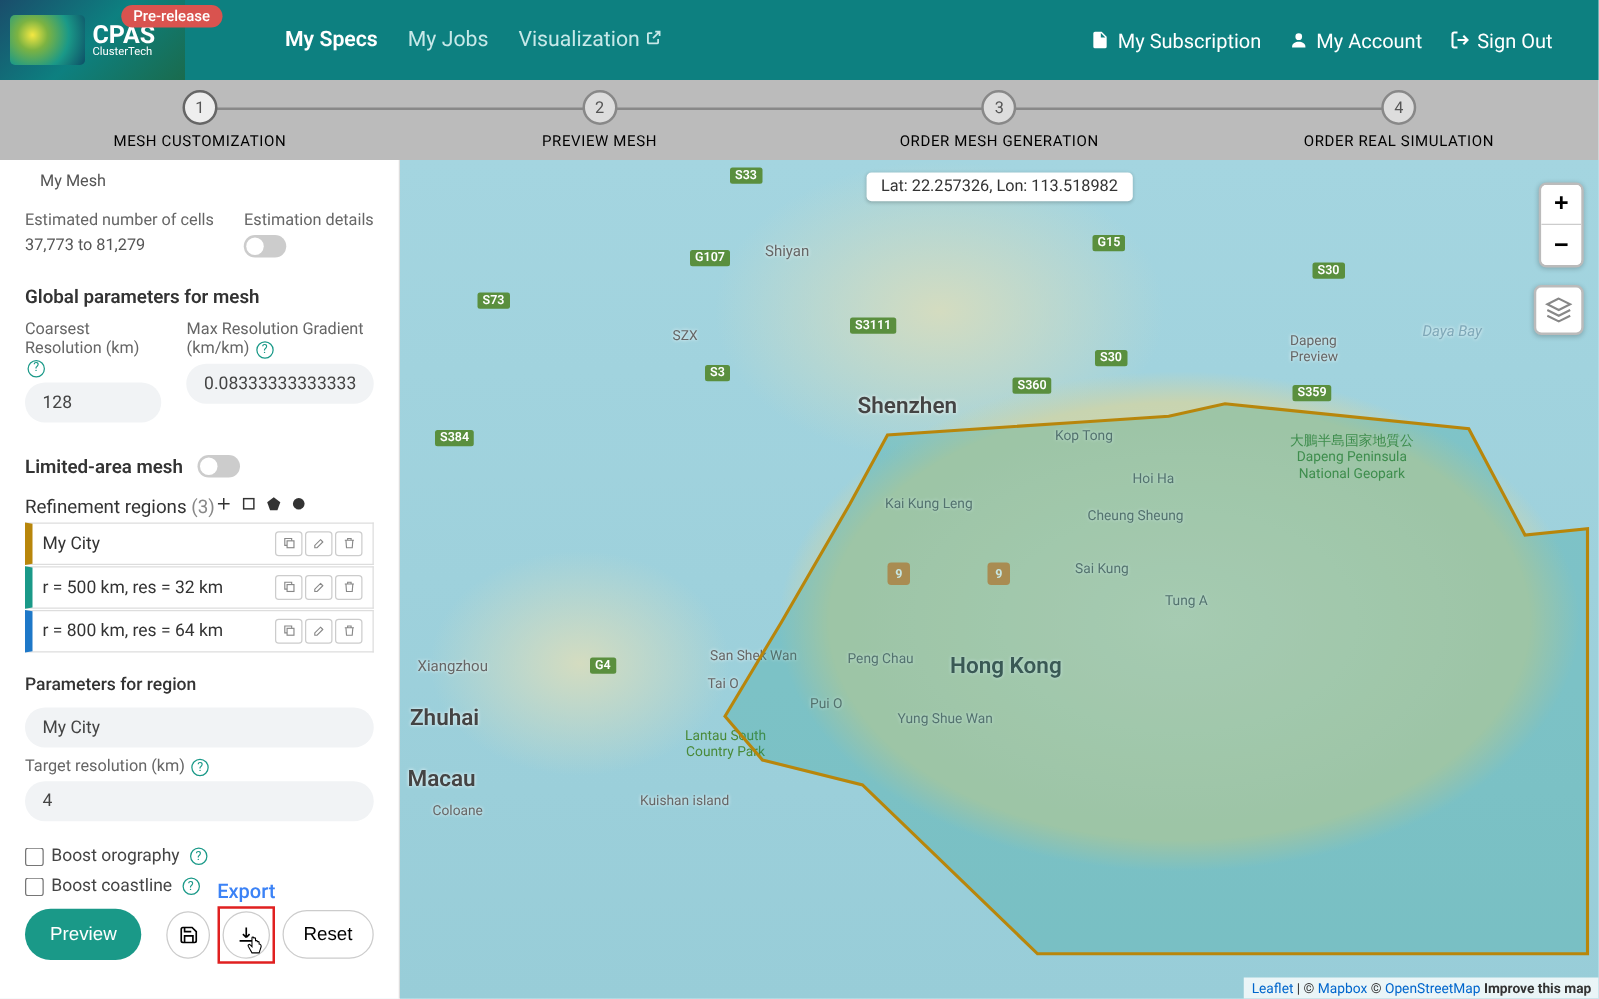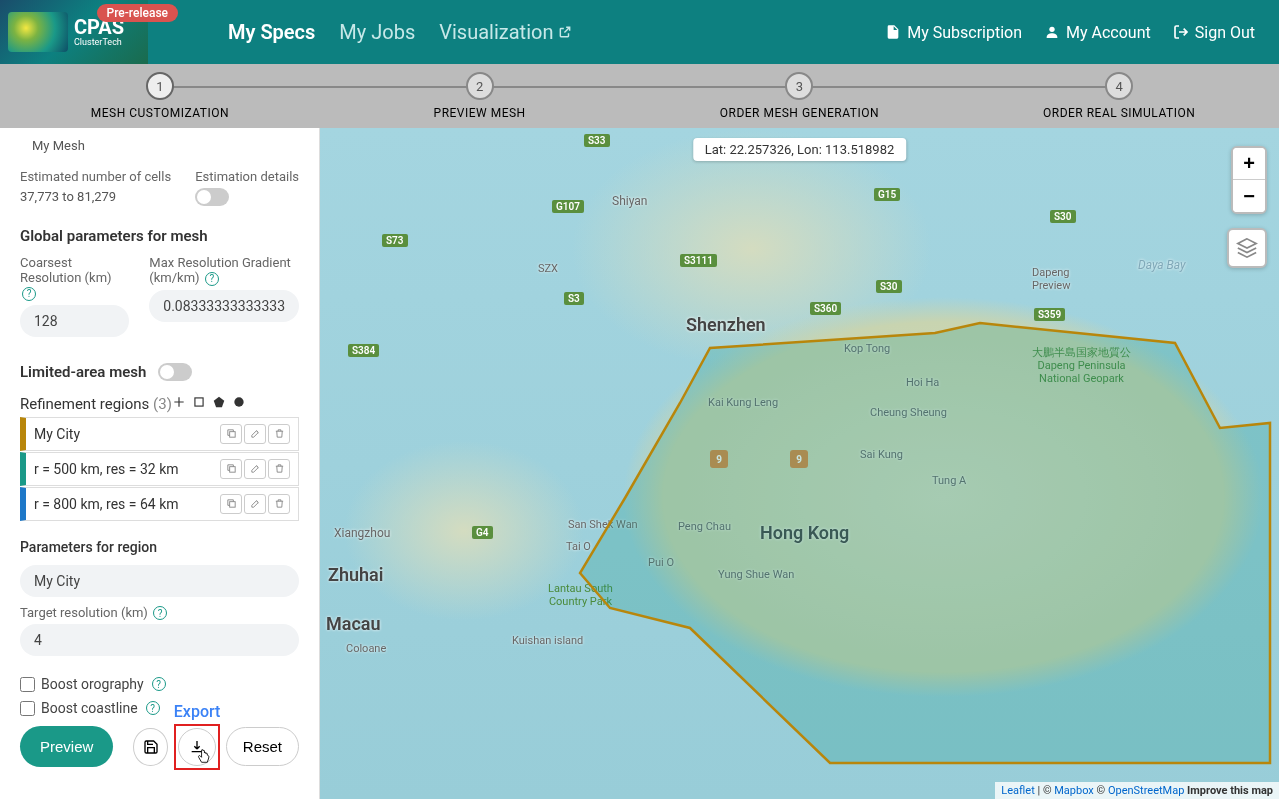--- a/index.html
+++ b/index.html
@@ -7,23 +7,23 @@
 
 
 .header { background: #0d8080; height: 64px; display: flex; align-items: center; color: #fff; }
 .logo-area { position: relative; width: 148px; height: 64px; background: linear-gradient(135deg, #1a4d6b 0%, #0d8080 50%, #1a6b4d 100%); display: flex; align-items: center; padding-left: 8px; }
 .logo-swatch { width: 60px; height: 40px; background: radial-gradient(circle at 30% 40%, #f4e842 0%, #7cb342 25%, #1a9988 60%, #0d4d66 100%); border-radius: 4px; }
 .logo-text { margin-left: 6px; }
 .logo-text .t1 { font-size: 20px; font-weight: 700; line-height: 1; }
 .logo-text .t2 { font-size: 9px; }
 .badge-pre { position: absolute; top: 4px; right: -30px; background: #d9534f; color: #fff; border-radius: 12px; padding: 2px 10px; font-size: 12px; font-weight: 500; }
 .nav { display: flex; gap: 24px; margin-left: 80px; }
-.nav a { color: #c7e8e8; text-decoration: none; font-size: 20px; }
+.nav a { color: #c7e8e8; text-decoration: none; font-size: 17px; }
 .nav a.active { color: #fff; font-weight: 600; }
-.nav-right { margin-left: auto; display: flex; gap: 22px; padding-right: 24px; }
+.nav-right { margin-left: auto; display: flex; gap: 22px; padding-right: 37px; }
 .nav-right a { color: #fff; text-decoration: none; font-size: 16px; display: flex; align-items: center; gap: 6px; }
 .ext-icon { width: 14px; height: 14px; }
 
 
 .stepper-bar { background: #bbb; height: 64px; display: flex; align-items: center; justify-content: space-around; position: relative; }
 .stepper-line { position: absolute; top: 22px; left: 164px; right: 164px; height: 2px; background: #888; }
 .step { text-align: center; flex: 1; position: relative; }
 .step-circle { width: 28px; height: 28px; border: 2px solid #888; border-radius: 50%; background: #ddd; margin: 0 auto 6px; display: flex; align-items: center; justify-content: center; font-size: 13px; color: #555; position: relative; z-index: 2; }
 .step.active .step-circle { border-color: #666; background: #eee; }
 .step-label { font-size: 12px; color: #000000; letter-spacing: 0.5px; }

